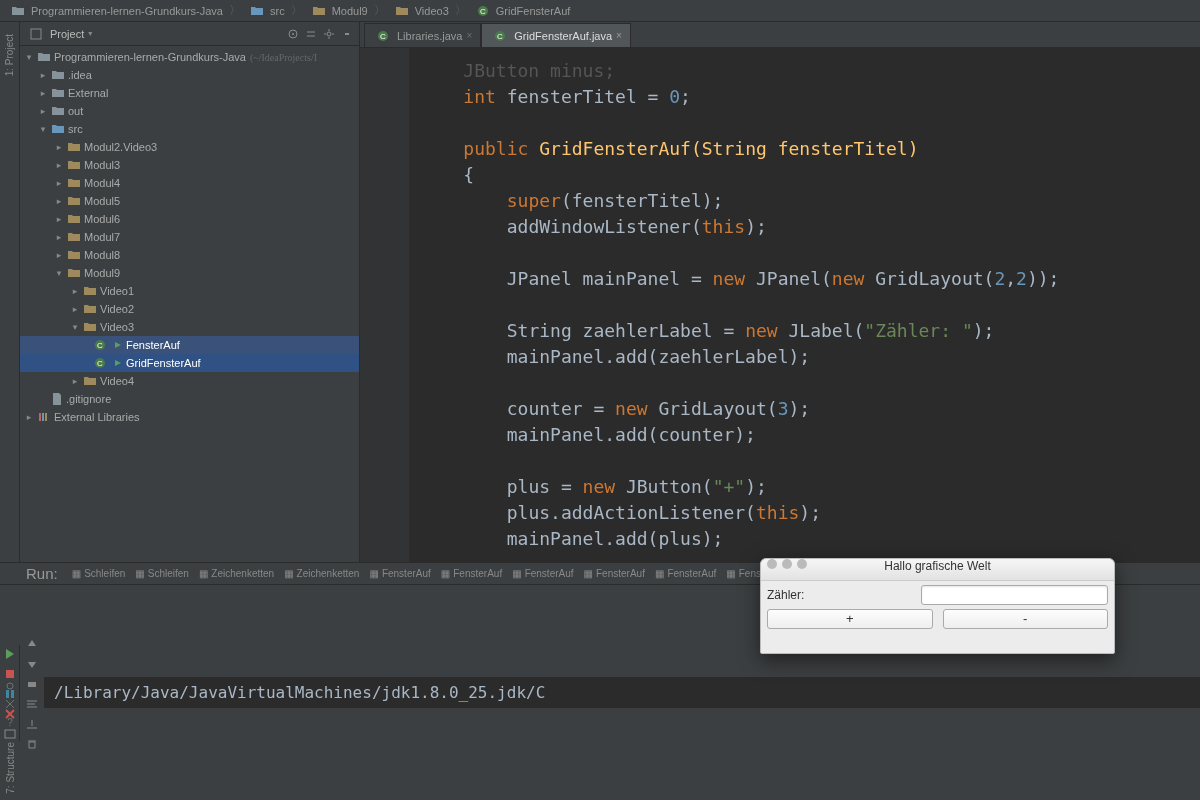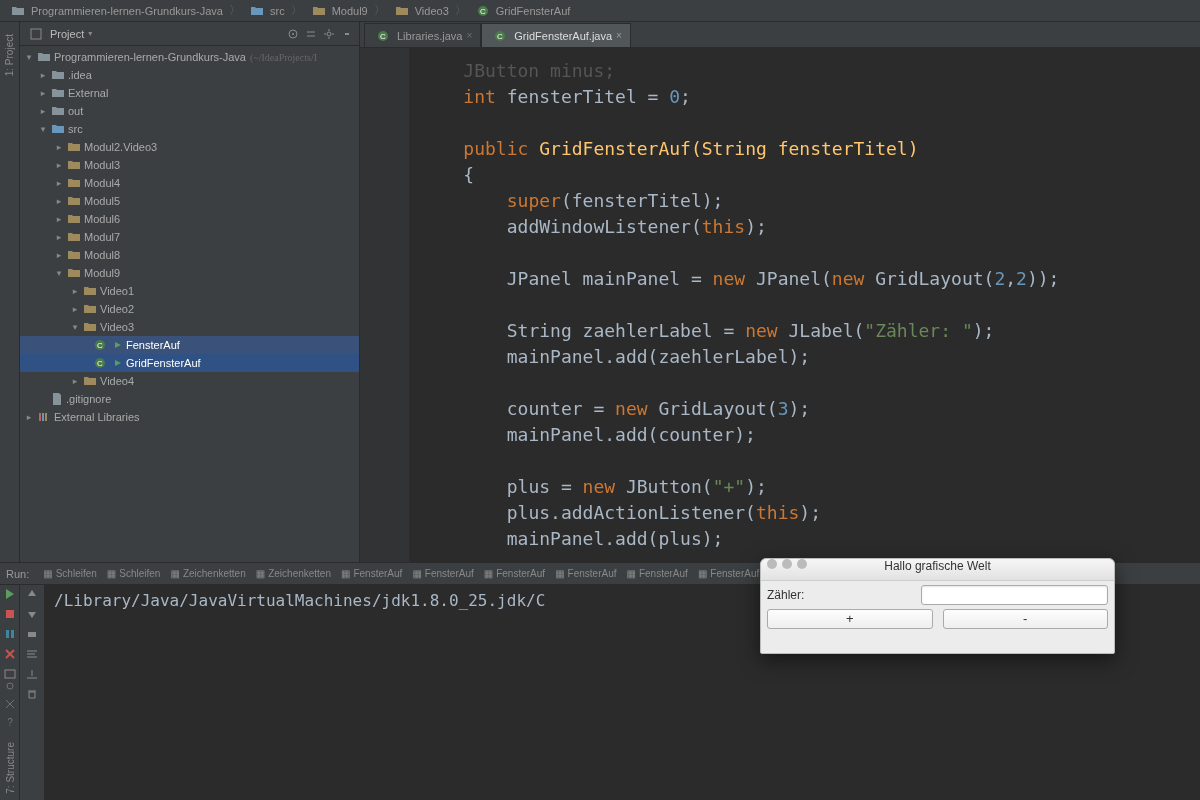--- a/index.html
+++ b/index.html
@@ -186,24 +186,25 @@
 }
 .run-tab {
   display: flex;
   align-items: center;
   gap: 3px;
   font-size: 10px;
   color: #888;
   padding: 0 4px;
   cursor: pointer;
 }
-.run-label { font-size: 11px; color: #999; margin-right: 8px; }
+.run-label { font-size: 15px; color: #999; margin-right: 8px; margin-left: 20px; }
 .run-body {
   flex: 1;
   display: flex;
+  align-items: center;
 }
 .run-side-rail {
   width: 20px;
   background: #3c3f41;
   border-right: 1px solid #2b2b2b;
   display: flex;
   flex-direction: column;
   align-items: center;
   padding-top: 2px;
   gap: 6px;

